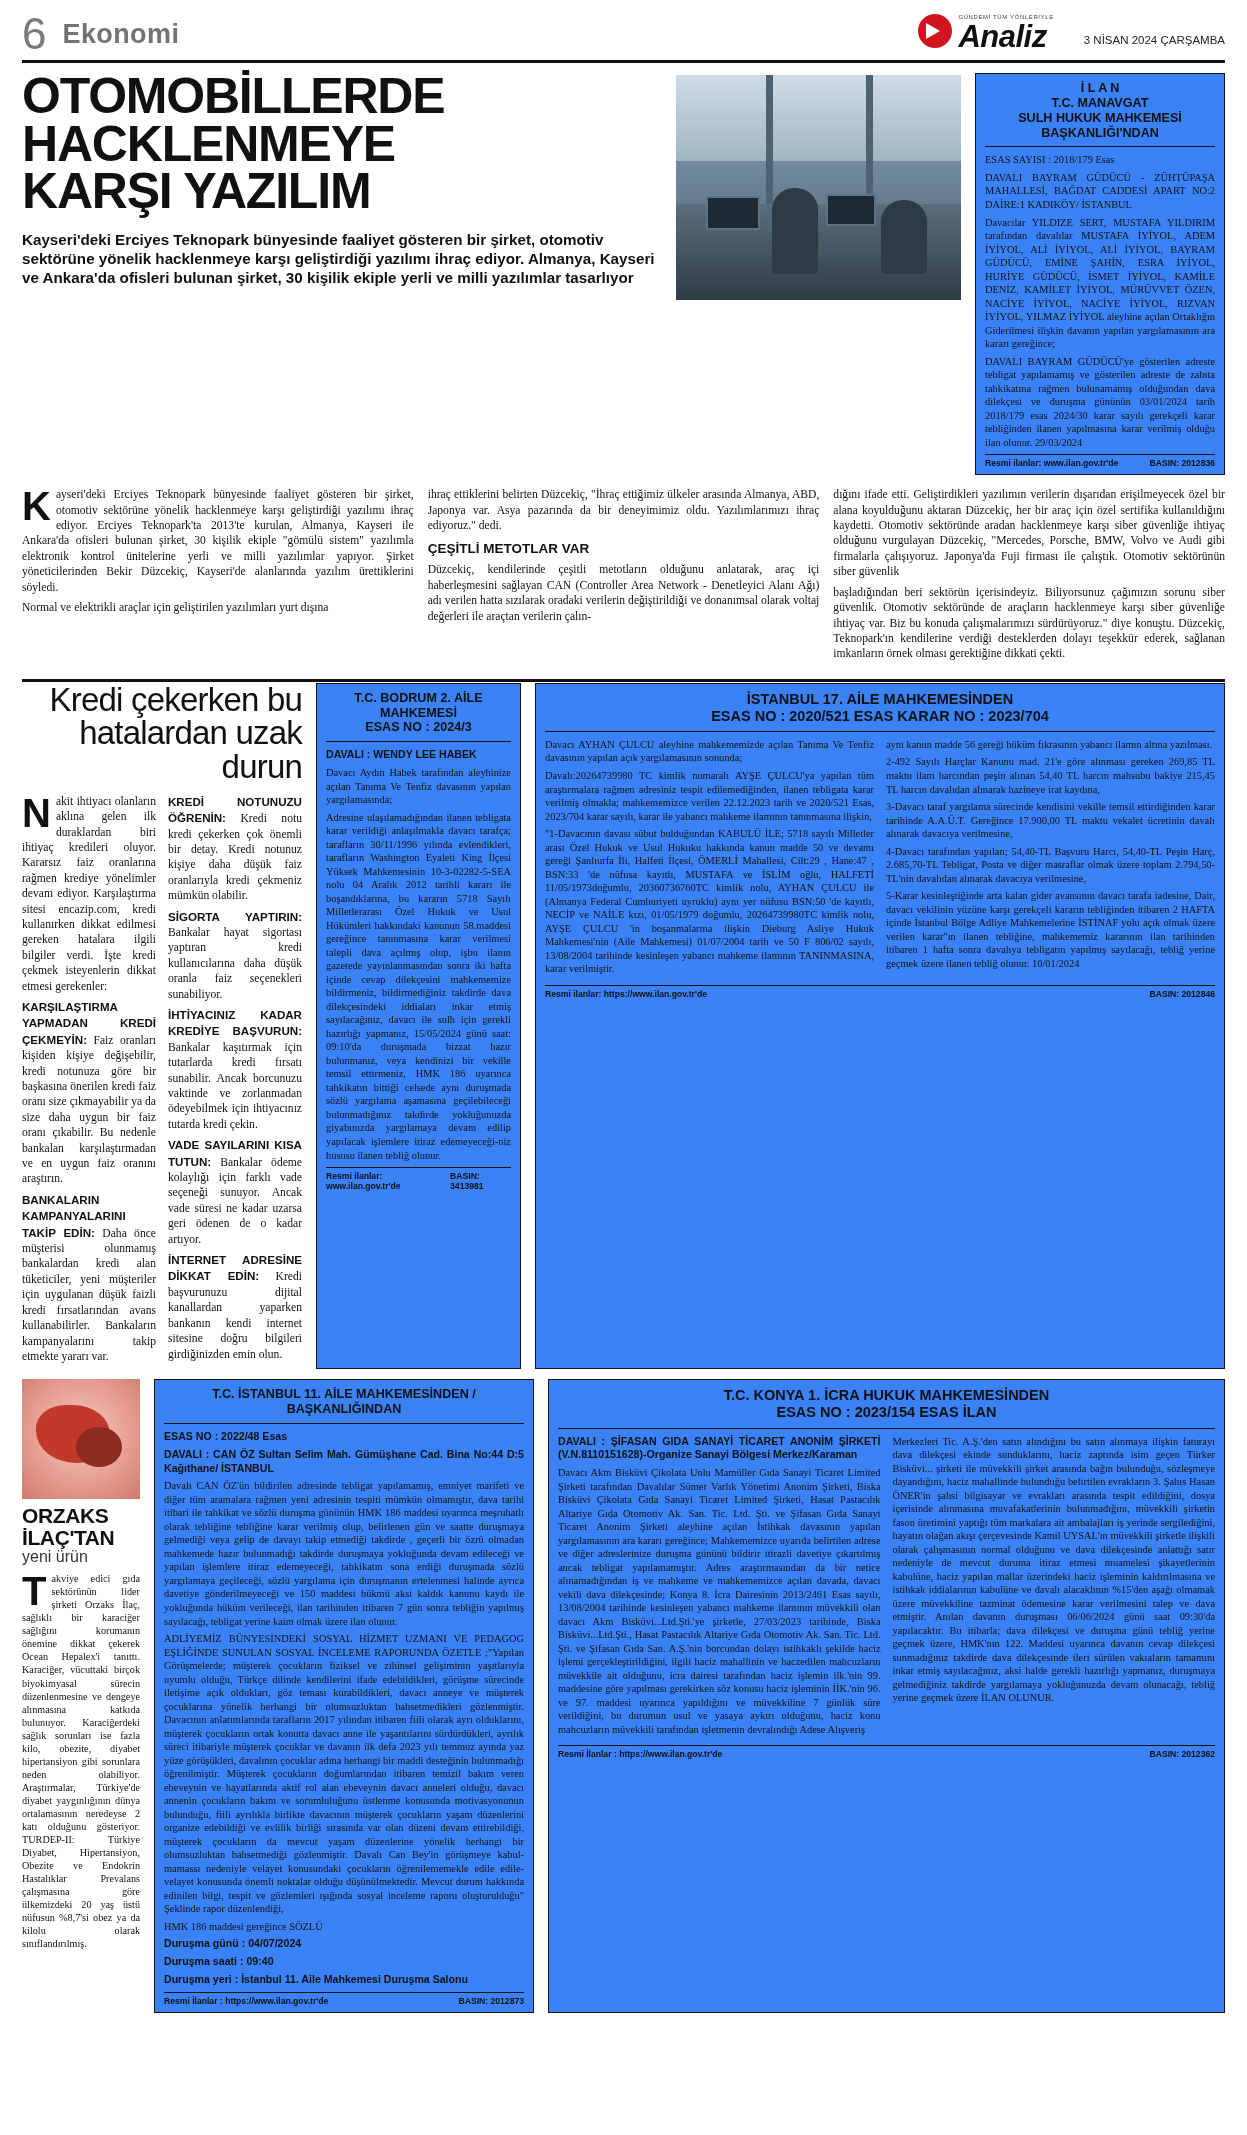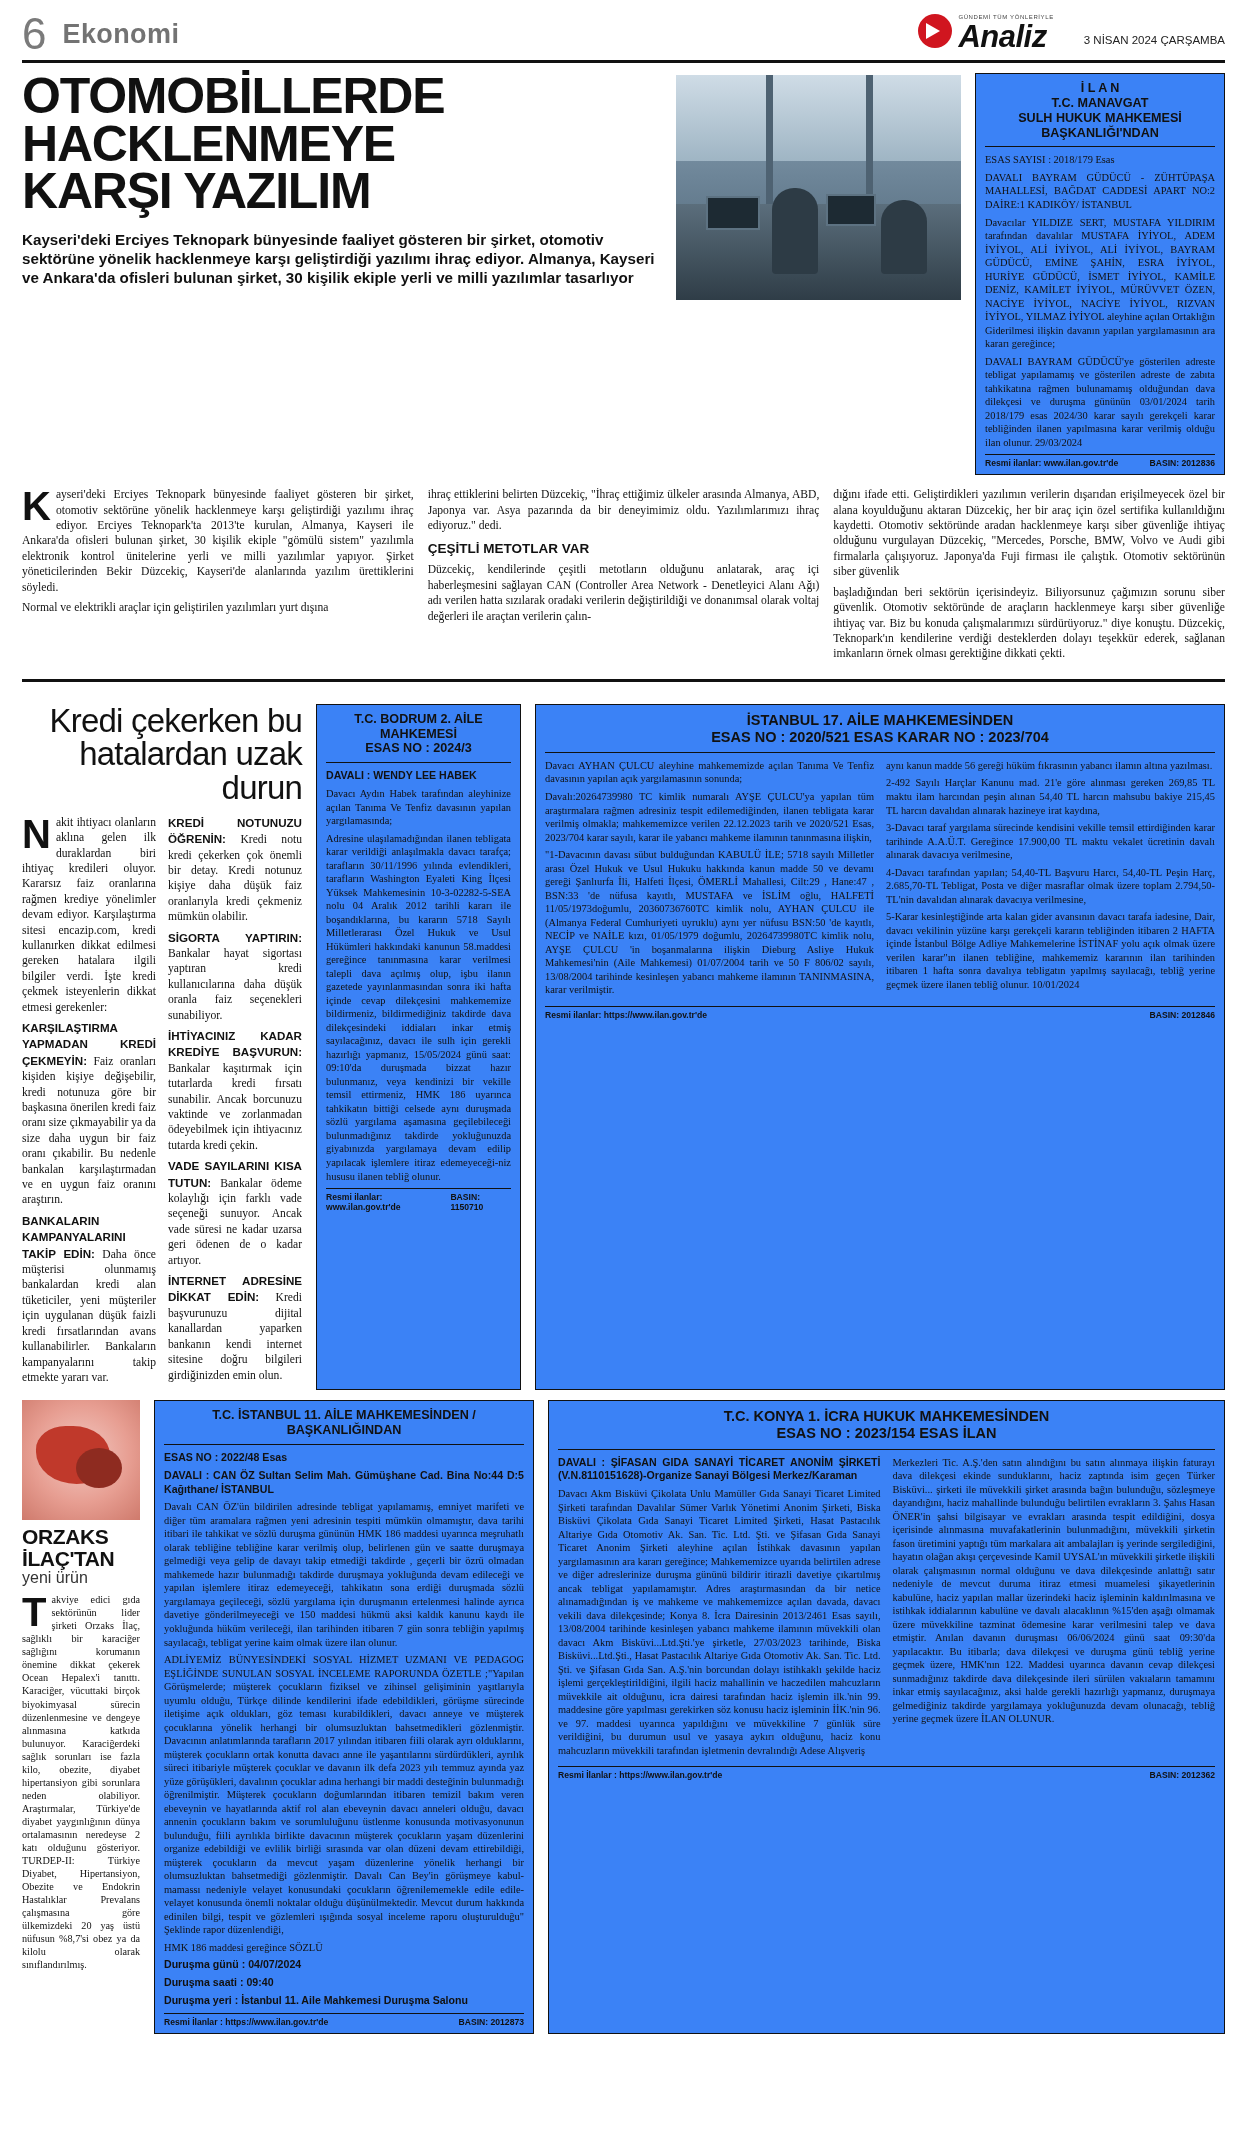--- a/index.html
+++ b/index.html
@@ -133,21 +133,21 @@
     display: flex; justify-content: space-between;
     font-family: "Liberation Sans", sans-serif;
     font-size: 8.6px; font-weight: 700; border-top: 1px solid #111;
     margin-top: 5px; padding-top: 3px;
   }
 
   
   .rule-thick { border-top: 3px solid #111; margin: 12px 0 0; }
   .mid-grid {
     display: grid; grid-template-columns: 280px 205px 1fr;
-    gap: 0 14px; padding-top: 22px;
+    gap: 0 14px; padding-top: 1px;
   }
   .feature-head {
     font-family: "Liberation Sans", sans-serif;
     font-size: 33px; font-weight: 400; line-height: 1.02;
     letter-spacing: -.8px; text-align: right; color: #111;
   }
   .mid-two {
     display: grid; grid-template-columns: 1fr 1fr; gap: 0 12px;
     margin-top: 10px;
   }
@@ -315,21 +315,21 @@
         <div>MAHKEMESİ</div>
         <div>ESAS NO : 2024/3</div>
       </div>
       <div class="notice-body">
         <p class="notice-label">DAVALI : WENDY LEE HABEK</p>
         <p>Davacı Aydın Habek tarafından aleyhinize açılan Tanıma Ve Tenfiz davasının yapılan yargılamasında;</p>
         <p>Adresine ulaşılamadığından ilanen tebligata karar verildiği anlaşılmakla davacı tarafça; tarafların 30/11/1996 yılında evlendikleri, tarafların Washington Eyaleti King İlçesi Yüksek Mahkemesinin 10-3-02282-5-SEA nolu 04 Aralık 2012 tarihli kararı ile boşandıklarına, bu kararın 5718 Sayılı Milletlerarası Özel Hukuk ve Usul Hükümleri hakkındaki kanunun 58.maddesi gereğince tanınmasına karar verilmesi talepli dava açılmış olup, işbu ilanın gazetede yayınlanmasından sonra iki hafta içinde cevap dilekçesini mahkememize bildirmeniz, bildirmediğiniz takdirde dava dilekçesindeki iddiaları inkar etmiş sayılacağınız, davacı ile sulh için gerekli hazırlığı yapmanız, 15/05/2024 günü saat: 09:10'da duruşmada bizzat hazır bulunmanız, veya kendinizi bir vekille temsil ettirmeniz, HMK 186 uyarınca tahkikatın bittiği celsede aynı duruşmada sözlü yargılama aşamasına geçilebileceği bulunmadığınız takdirde yokluğunuzda giyabınızda yargılamaya devam edilip yapılacak işlemlere itiraz edemeyeceği-niz hususu ilanen tebliğ olunur.</p>
       </div>
       <div class="notice-foot">
         <span>Resmi ilanlar: www.ilan.gov.tr'de</span>
-        <span>BASIN: 1150710</span>
+        <span>BASIN: 3413981</span>
       </div>
     </div>
 
     <div class="notice">
       <div class="notice-title">
         <div>İSTANBUL 17. AİLE MAHKEMESİNDEN</div>
         <div>ESAS NO : 2020/521 ESAS KARAR NO : 2023/704</div>
       </div>
       <div style="display:grid;grid-template-columns:1fr 1fr;gap:0 12px">
         <div class="notice-body">

